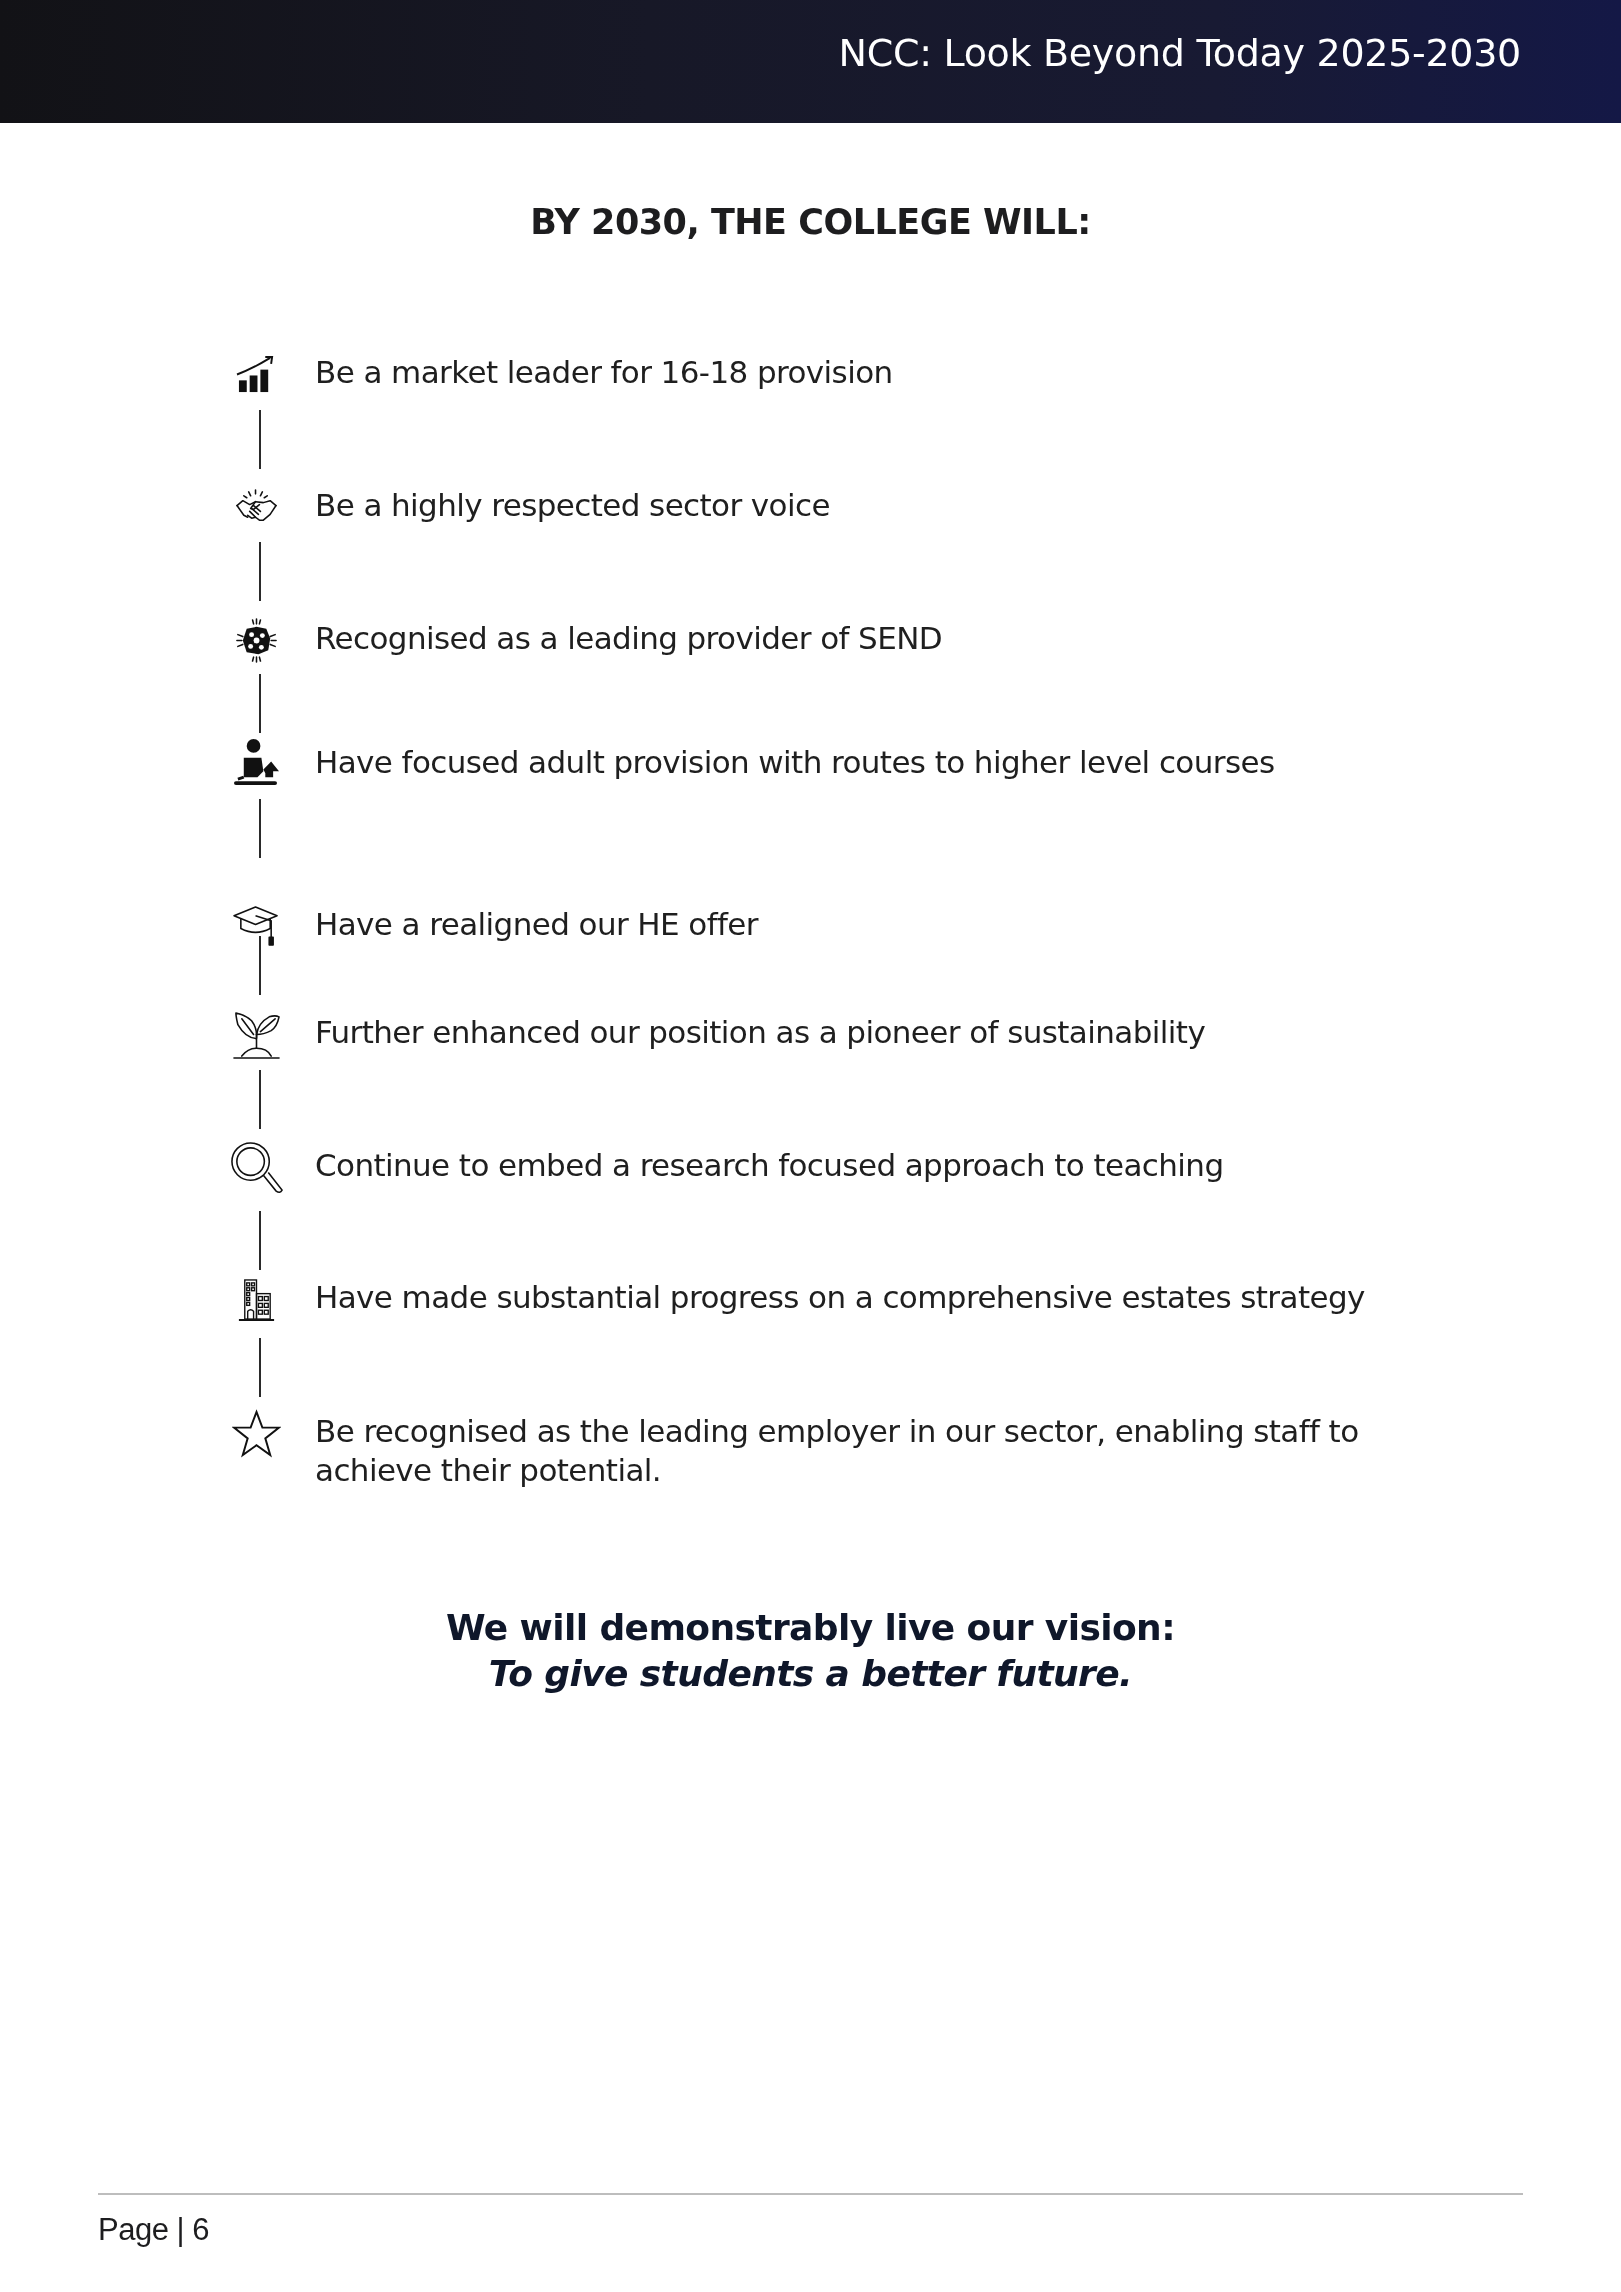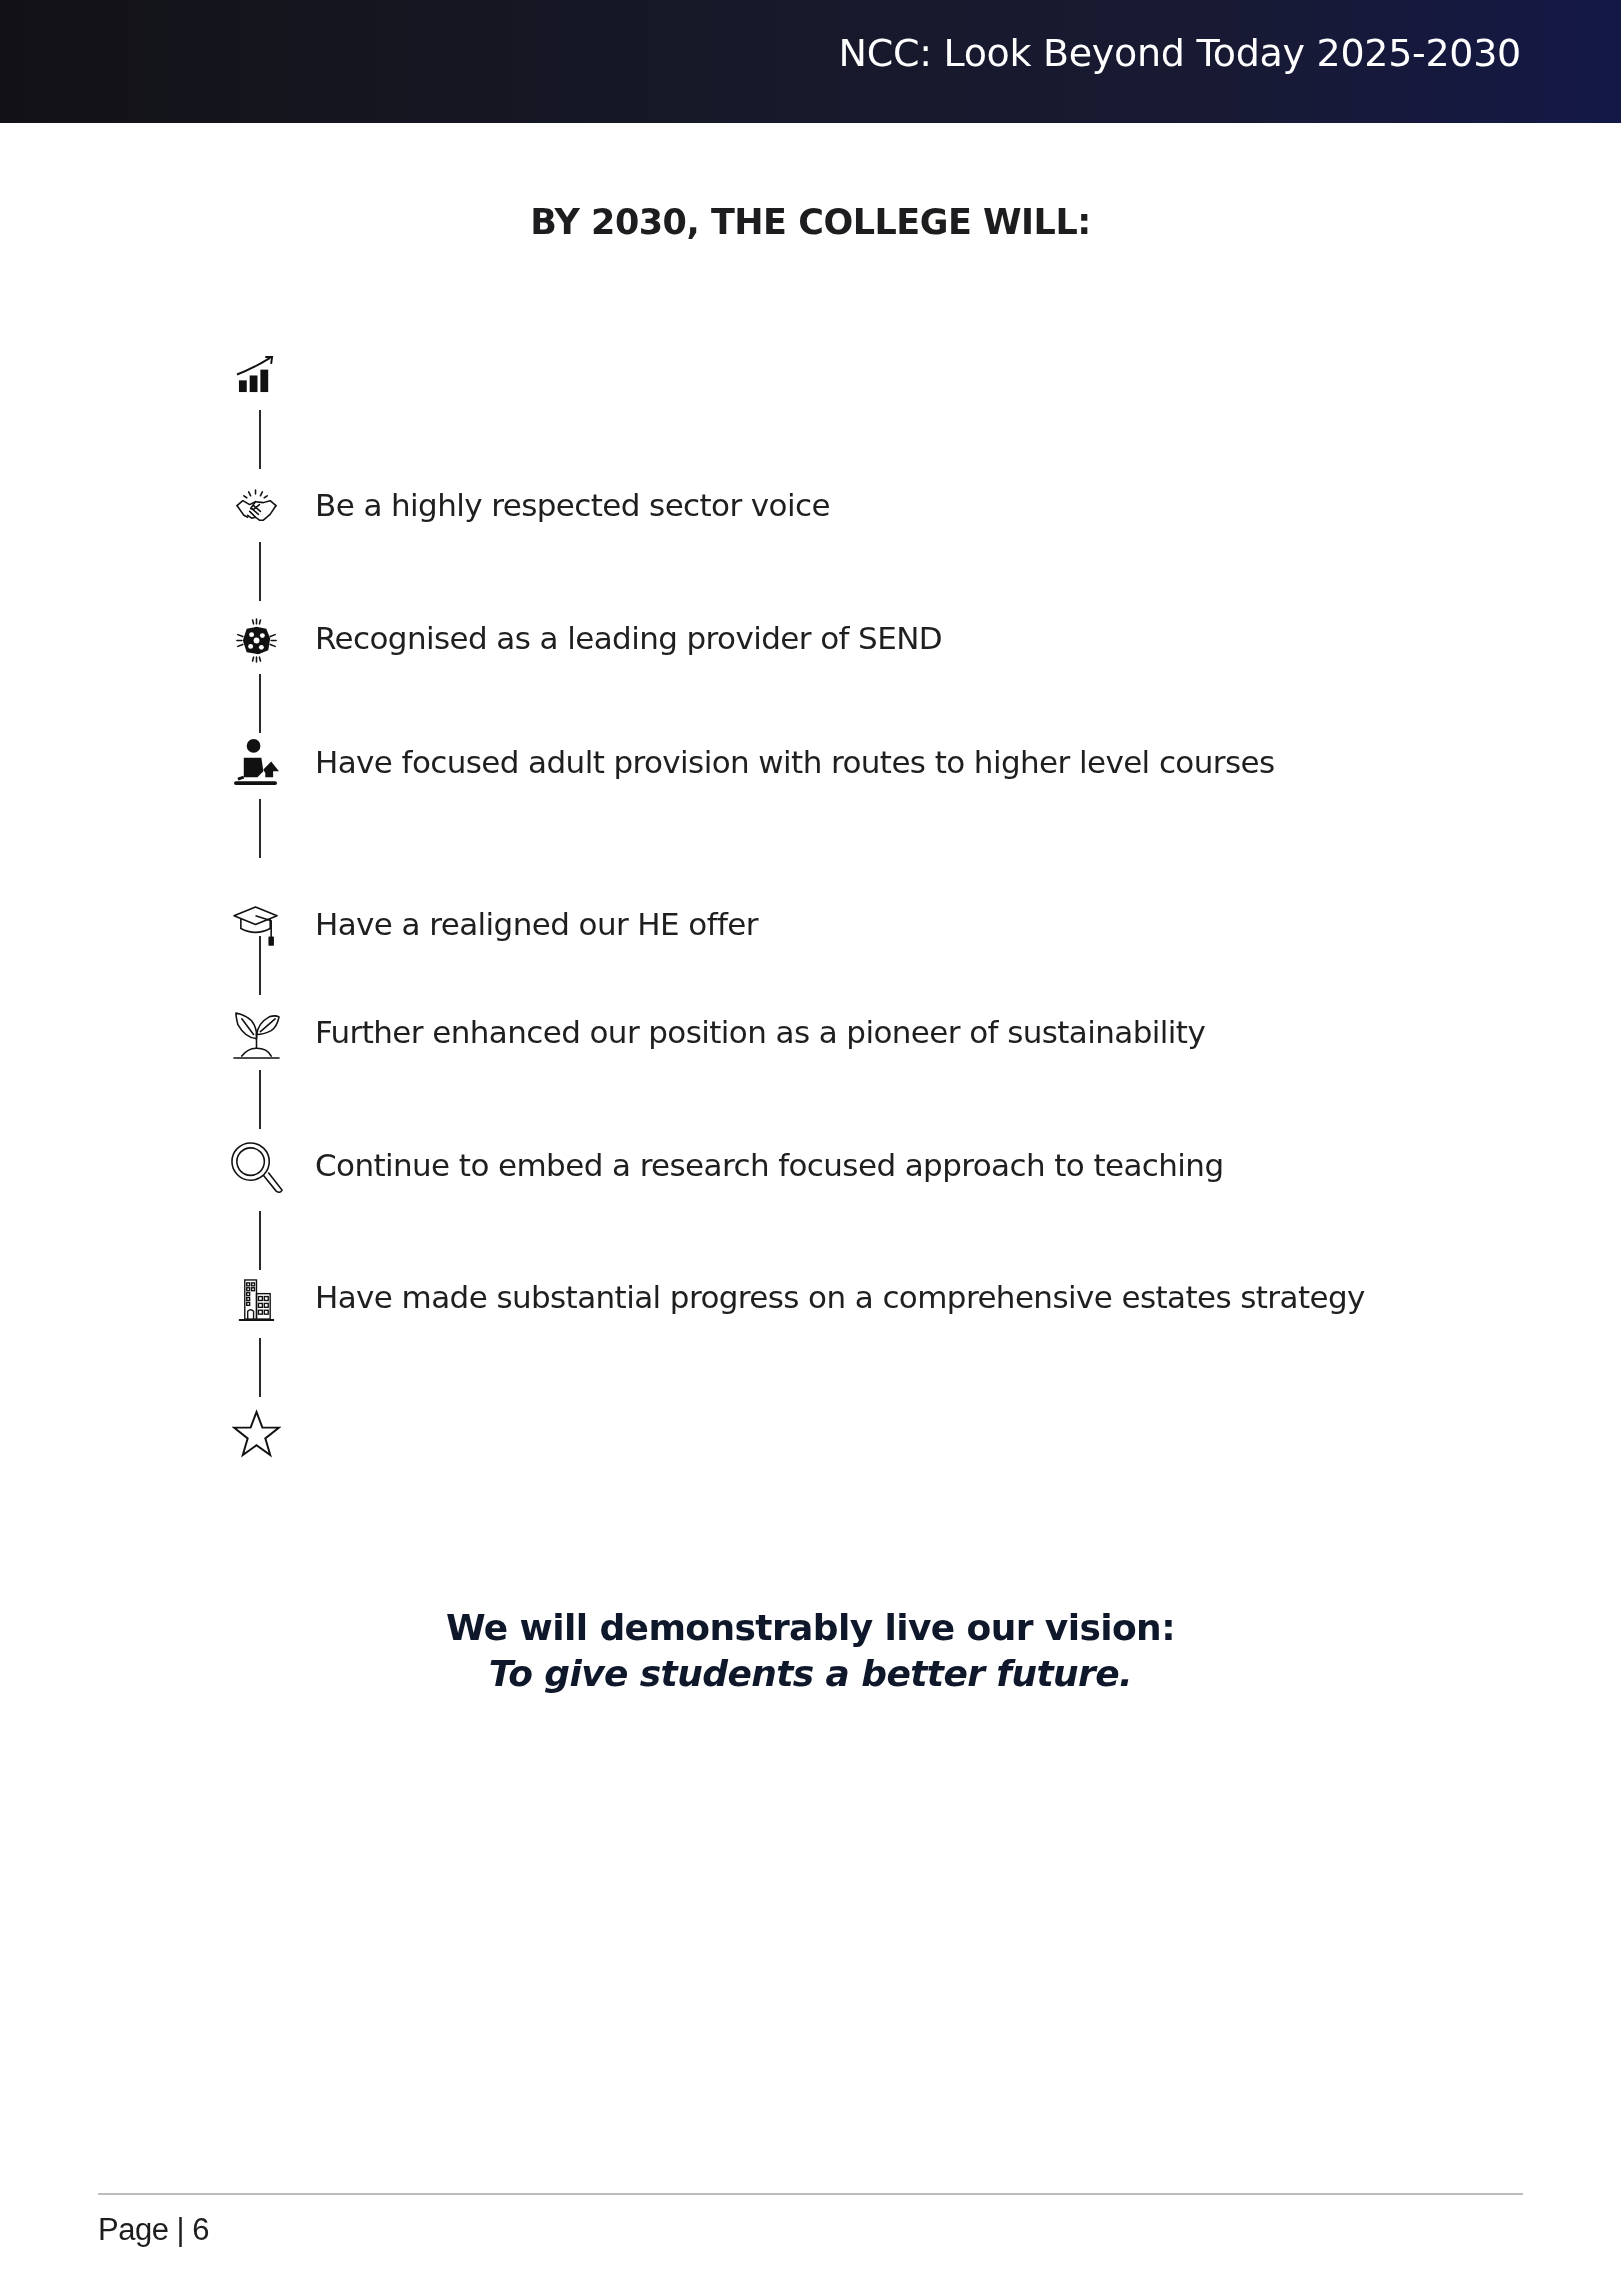--- a/index.html
+++ b/index.html
@@ -65,20 +65,21 @@
 <div class="goal" style="top:347px;">
   <div class="icon">
     <svg width="43" height="39" viewBox="0 0 44 40">
       <rect x="4" y="26" width="8" height="12" fill="#111"></rect>
       <rect x="15" y="21" width="8" height="17" fill="#111"></rect>
       <rect x="26" y="15" width="8" height="23" fill="#111"></rect>
       <path d="M2 20 Q18 14 36 3" stroke="#111" stroke-width="2" fill="none"></path>
       <path d="M31 2 L38 2 L37 9" stroke="#111" stroke-width="2" fill="none"></path>
     </svg>
   </div>
+  <div class="text">Be a market leader for 16-18 provision</div>
 </div>
 <div class="connector" style="top:410px;"></div>
 
 <div class="goal" style="top:480px;">
   <div class="icon">
     <svg width="45" height="39" viewBox="0 0 46 40">
       <g stroke="#111" stroke-width="1.6" fill="none" stroke-linecap="round" stroke-linejoin="round">
         <path d="M22 2 L22 6 M15 4 L17 8 M29 4 L27 8 M10 8 L13 10 M34 8 L31 10"></path>
         <path d="M3 18 L9 13 L16 17 L22 14 L30 15 L37 13 L43 18"></path>
         <path d="M3 18 L10 28 L14 30"></path>
@@ -198,20 +199,21 @@
   <div class="text">Have made substantial progress on a comprehensive estates strategy</div>
 </div>
 <div class="connector" style="top:1338px;"></div>
 
 <div class="goal" style="top:1406px; height:108px;">
   <div class="icon">
     <svg width="49" height="49" viewBox="0 0 50 50">
       <path d="M25 3 L31 19 L48 19 L34 30 L39 47 L25 37 L11 47 L16 30 L2 19 L19 19 Z" stroke="#111" stroke-width="2" fill="none" stroke-linejoin="miter"></path>
     </svg>
   </div>
+  <div class="text" style="width:1088px;">Be recognised as the leading employer in our sector, enabling staff to achieve their potential.</div>
 </div>
 
 <div class="vision vision-1">We will demonstrably live our vision:</div>
 <div class="vision vision-2">To give students a better future.</div>
 
 <div class="footer-rule"></div>
 <div class="page-number">Page | 6</div>
 
 
 </body></html>

